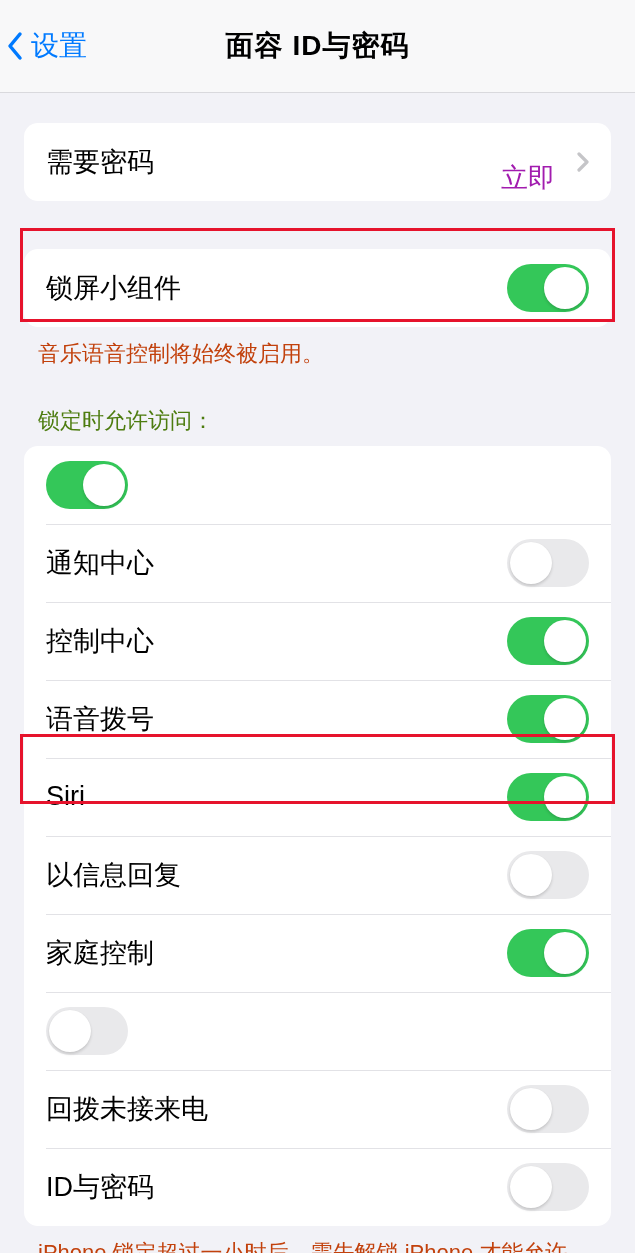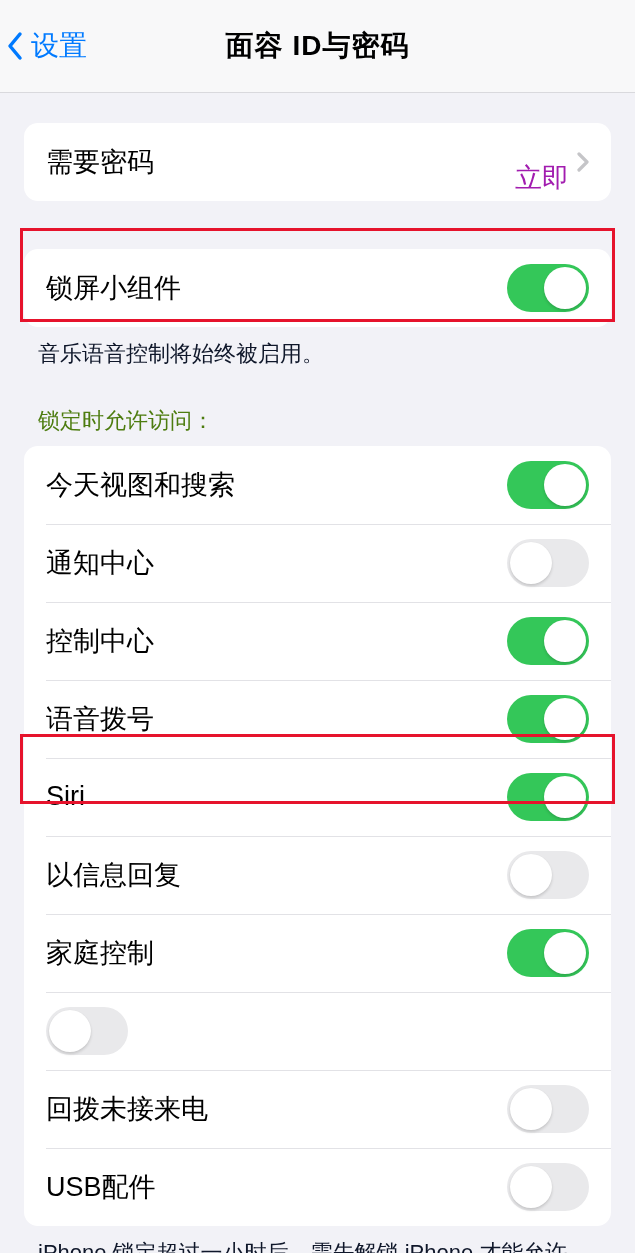--- a/index.html
+++ b/index.html
@@ -60,20 +60,21 @@
     }
     .group.tight {
       margin-top: 10px;
     }
     .row {
       display: flex;
       align-items: center;
       height: 78px;
       padding: 0 22px;
       position: relative;
+      gap: 14px;
     }
     .row + .row::before {
       content: "";
       position: absolute;
       top: 0;
       left: 22px;
       right: 0;
       height: 1px;
       background: #e2e2e6;
     }
@@ -120,21 +121,21 @@
       border-radius: 50%;
       background: #fff;
       box-shadow: 0 2px 3px rgba(0,0,0,0.15), 0 0 1px rgba(0,0,0,0.05);
     }
     .switch.off .knob { left: 3px; }
     .switch.on .knob  { left: 37px; }
 
     
     .caption {
       font-size: 22px;
-      color: #0f172a;
+      color: #c2410c;
       margin: 12px 38px 0 38px;
       line-height: 1.4;
     }
     .section-header {
       font-size: 22px;
       color: #4d7c0f;
       margin: 36px 38px 0 38px;
     }
 
     
@@ -174,21 +175,20 @@
       <div class="knob"></div>
     </div>
   </div>
 </div>
 <div class="caption">音乐语音控制将始终被启用。</div>
 
 <div class="section-header">锁定时允许访问：</div>
 
 <div class="group tight" id="lock-access-group">
     <div class="row">
-      <span class="row-label">今天视图和搜索</span>
       <div class="switch on">
         <div class="knob"></div>
       </div>
     </div>
     <div class="row">
       <span class="row-label">通知中心</span>
       <div class="switch off">
         <div class="knob"></div>
       </div>
     </div>
@@ -227,21 +227,21 @@
         <div class="knob"></div>
       </div>
     </div>
     <div class="row">
       <span class="row-label">回拨未接来电</span>
       <div class="switch off">
         <div class="knob"></div>
       </div>
     </div>
     <div class="row">
-      <span class="row-label">USB配件</span>
+      <span class="row-label">ID与密码</span>
       <div class="switch off">
         <div class="knob"></div>
       </div>
     </div>
   </div>
 <div class="caption">iPhone 锁定超过一小时后，需先解锁 iPhone 才能允许USB 配件连接。</div>
 
 <div class="highlight" style="left:20px; top:228px; width:595px; height:94px;"></div>
 <div class="highlight" style="left:20px; top:734px; width:595px; height:70px;"></div>
 

